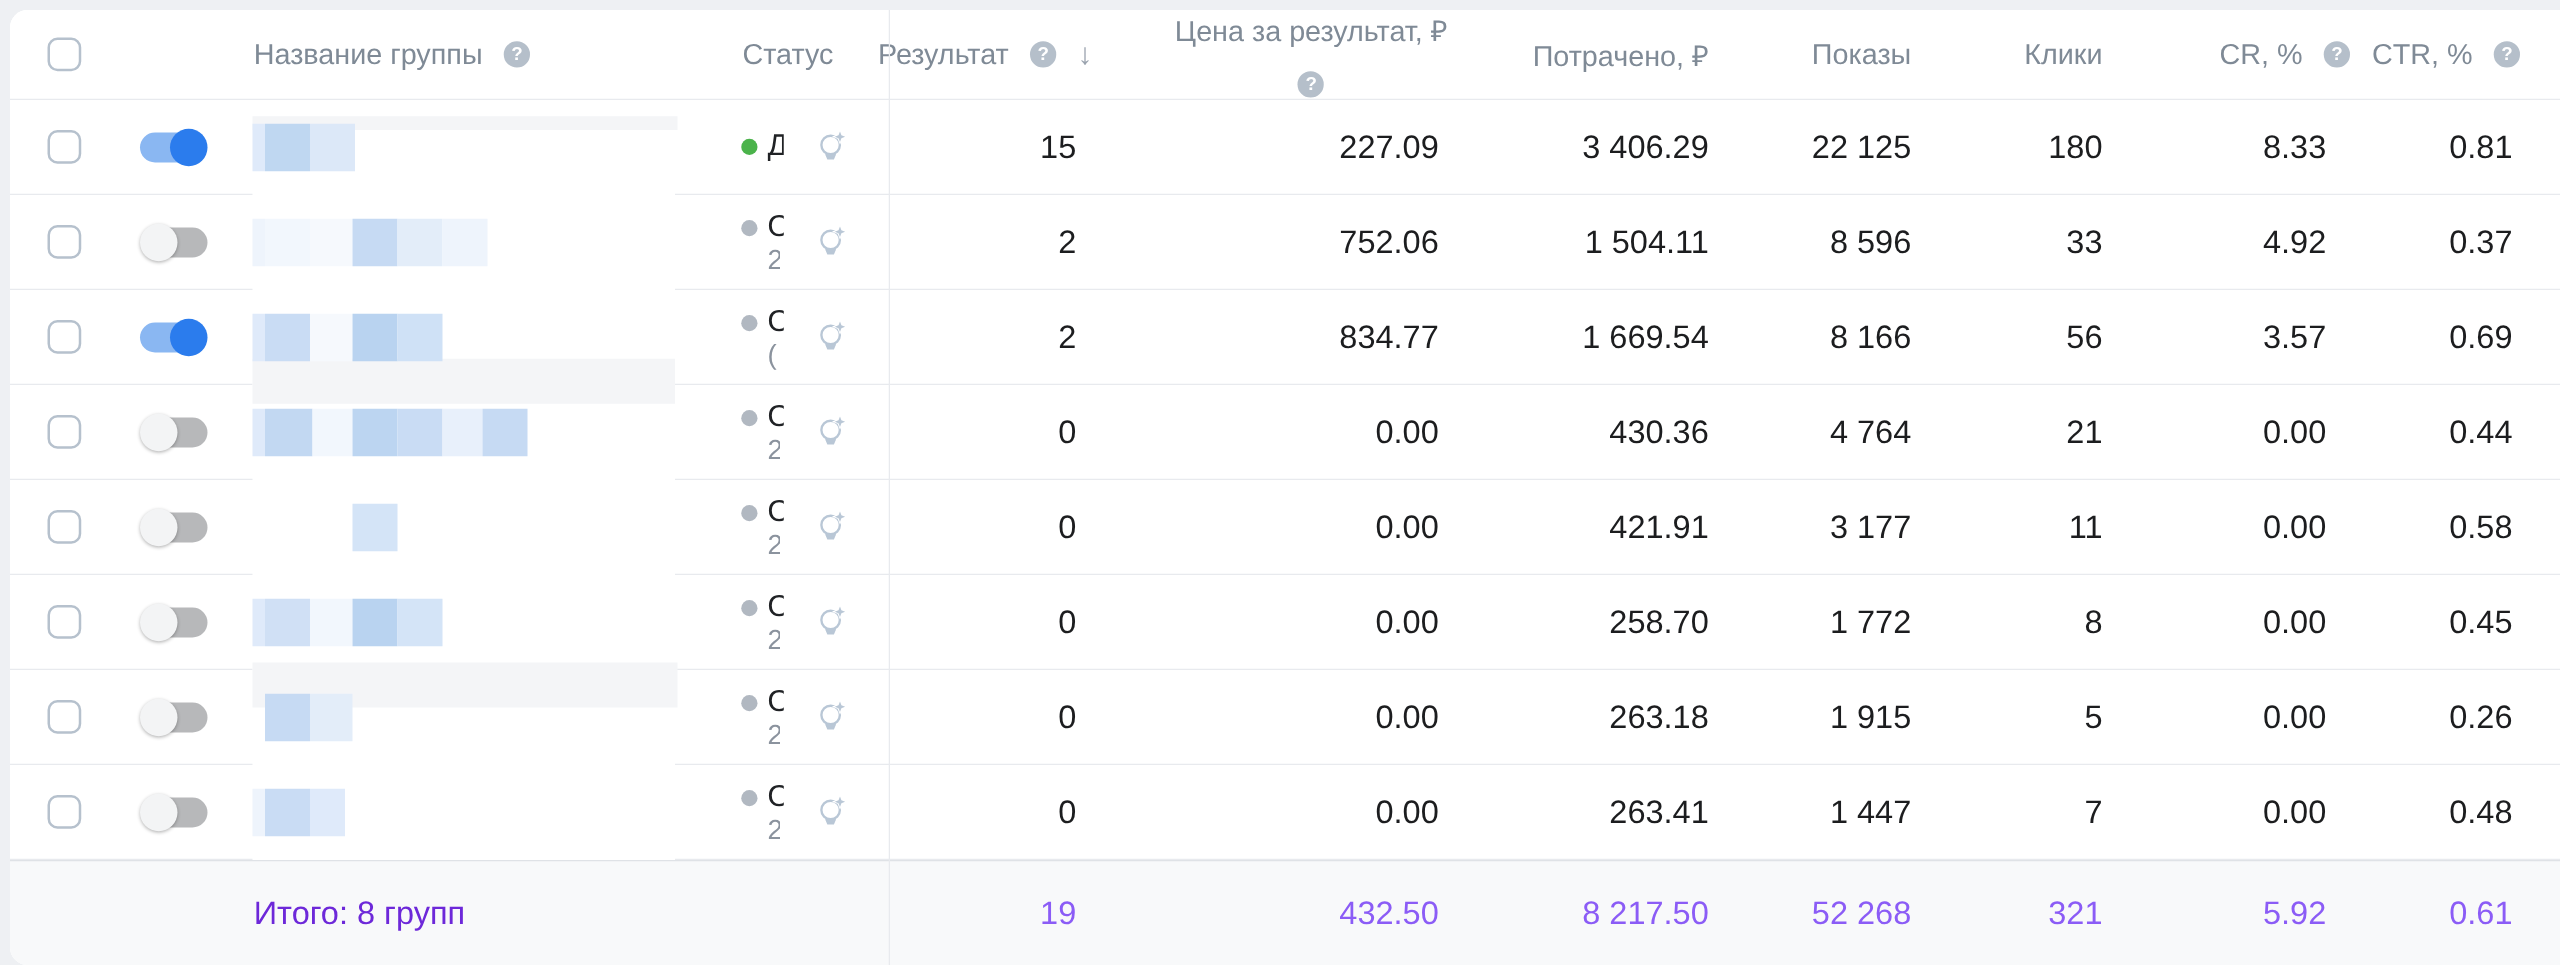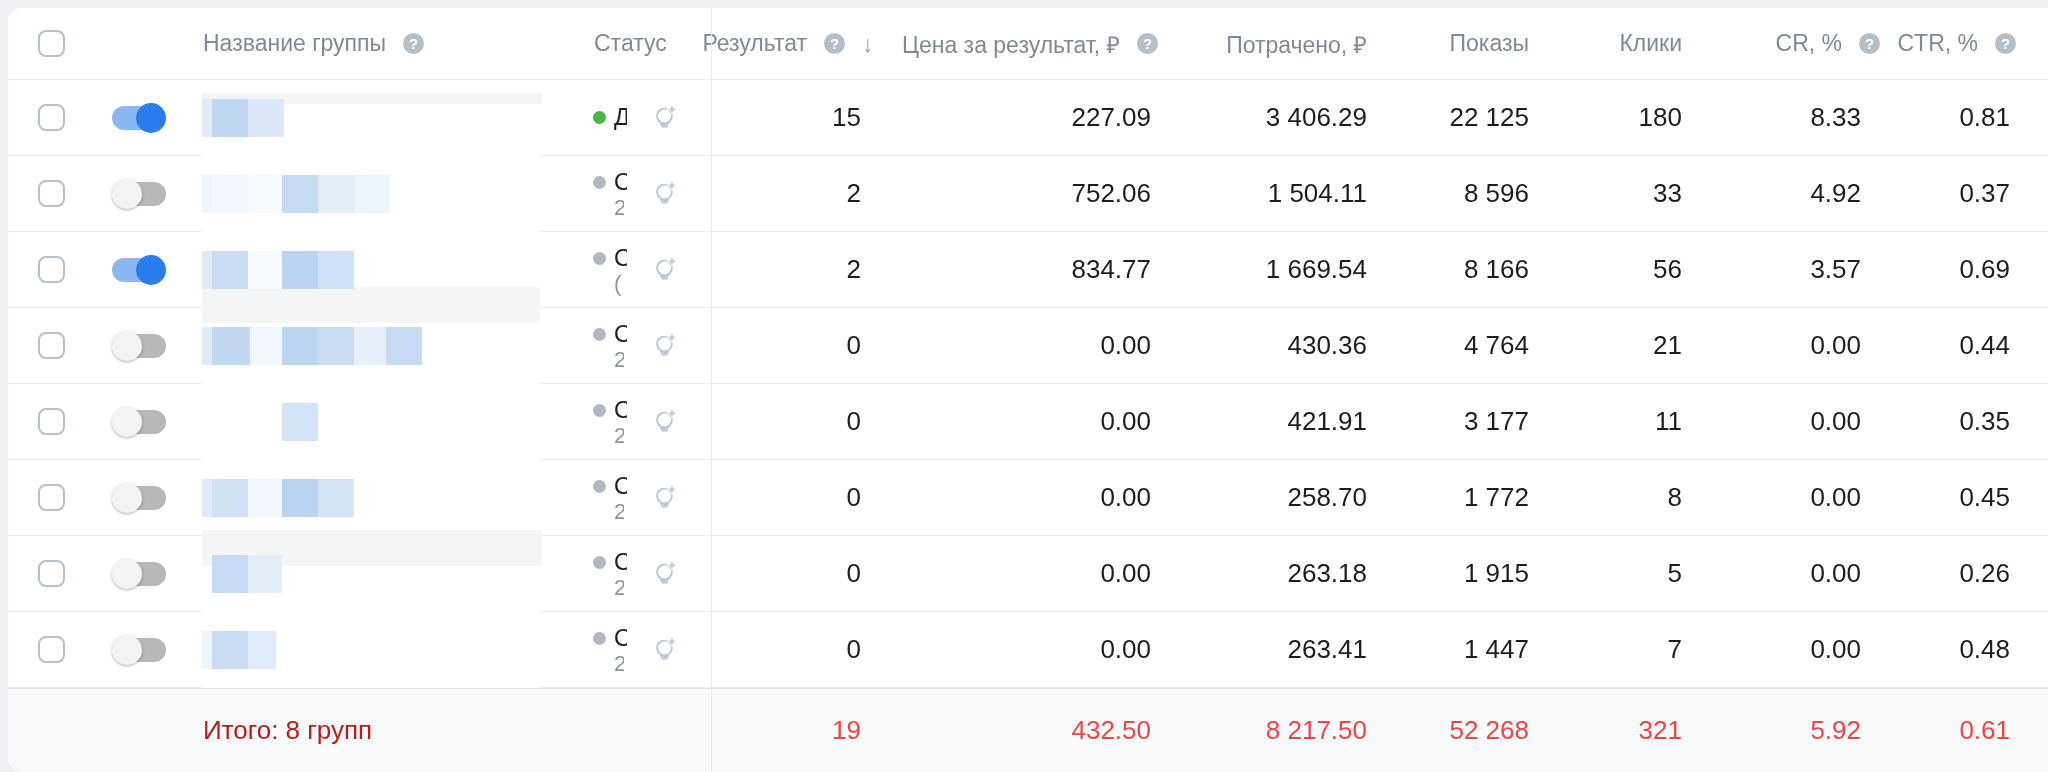--- a/index.html
+++ b/index.html
@@ -6,21 +6,21 @@
   *{box-sizing:border-box;font-family:"Liberation Sans",sans-serif;}
   .card{position:absolute;left:8px;top:8px;width:2040px;height:764px;background:#fff;
         border-radius:14px 0 0 14px;overflow:hidden;}
   
   .thead{position:relative;height:72px;border-bottom:1px solid #e8eaee;background:#fff;}
   .hcell{position:absolute;top:0;height:71px;display:flex;align-items:center;gap:17px;
          color:#7f8a96;font-size:23px;white-space:nowrap;}
   .hleft-name{left:195px;}
   .hleft-status{left:586px;}
   .h-result{right:1174px;}
-  .h-cpr{right:890px;}
+  .h-cpr{right:890px;flex-direction:column;}
   .h-spent{right:681px;}
   .h-imp{right:519px;}
   .h-clicks{right:366px;}
   .h-cr{right:168px;}
   .h-ctr{right:32px;}
   .help{width:21px;height:21px;border-radius:50%;background:#b5bfca;color:#fff;font-size:15px;
         font-weight:bold;display:flex;align-items:center;justify-content:center;flex:0 0 21px;}
   .sort{color:#9aa3ae;font-size:24px;line-height:1;}
   
   .cbx{position:absolute;left:30px;width:27px;height:27px;border:2.5px solid #b6c1cd;
@@ -44,22 +44,22 @@
   .schar2{position:absolute;left:606px;width:10px;overflow:hidden;white-space:nowrap;
           color:#8b939e;font-size:22px;line-height:24px;}
   .lamp{position:absolute;left:642px;width:30px;height:30px;}
   .num{position:absolute;top:0;height:100%;display:flex;align-items:center;
        color:#1c1d1f;font-size:26px;white-space:nowrap;}
   .c-result{right:1187px;} .c-cpr{right:897px;} .c-spent{right:681px;} .c-imp{right:519px;}
   .c-clicks{right:366px;} .c-cr{right:187px;} .c-ctr{right:38px;}
   
   .tfoot{position:relative;height:84px;background:#f8f9fa;border-top:1px solid #dfe2e6;}
   .tfoot .label{position:absolute;left:195px;top:0;height:100%;display:flex;align-items:center;
-                color:#b91c1c;font-size:26px;}
-  .tfoot .num{color:#ef4444;}
+                color:#6d28d9;font-size:26px;}
+  .tfoot .num{color:#8b5cf6;}
   
   .vdiv{position:absolute;left:703px;top:0;width:1px;height:764px;background:#e8eaee;}
   
   .redact{position:absolute;left:194px;top:86px;width:338px;height:594px;background:#fff;}
   .stripe{position:absolute;background:#f4f5f7;}
   .mosaic{position:absolute;height:38px;}
 </style>
 </head>
 <body>
 
@@ -209,21 +209,21 @@
       <path d="M11.2 20.6 L12.5 23.6 H16.5 L17.8 20.6" stroke="#b9c7d6" stroke-width="1.9" stroke-linecap="round"></path>
       <path d="M12.9 21.8 H16.1" stroke="#b9c7d6" stroke-width="1.9" stroke-linecap="round"></path>
       <path d="M22 2.2 l1.1 3 l3 1.1 l-3 1.2 l-1.1 3 l-1.2-3 l-3-1.2 l3-1.1 z" fill="#b9c7d6" stroke="#ffffff" stroke-width="1.6" paint-order="stroke"></path>
     </svg>
     <div class="num c-result">0</div>
     <div class="num c-cpr">0.00</div>
     <div class="num c-spent">421.91</div>
     <div class="num c-imp">3 177</div>
     <div class="num c-clicks">11</div>
     <div class="num c-cr">0.00</div>
-    <div class="num c-ctr">0.35</div>
+    <div class="num c-ctr">0.58</div>
   </div>
       <div class="row">
     <div class="cbx"></div>
     <div class="toggle off">
       <div class="track"></div>
       <div class="knob"></div>
     </div>
     <div class="dot gray" style="top: 20px;"></div>
     <div class="schar" style="top: 13px;">О</div>
     <div class="schar2" style="top: 40px;">2</div>

